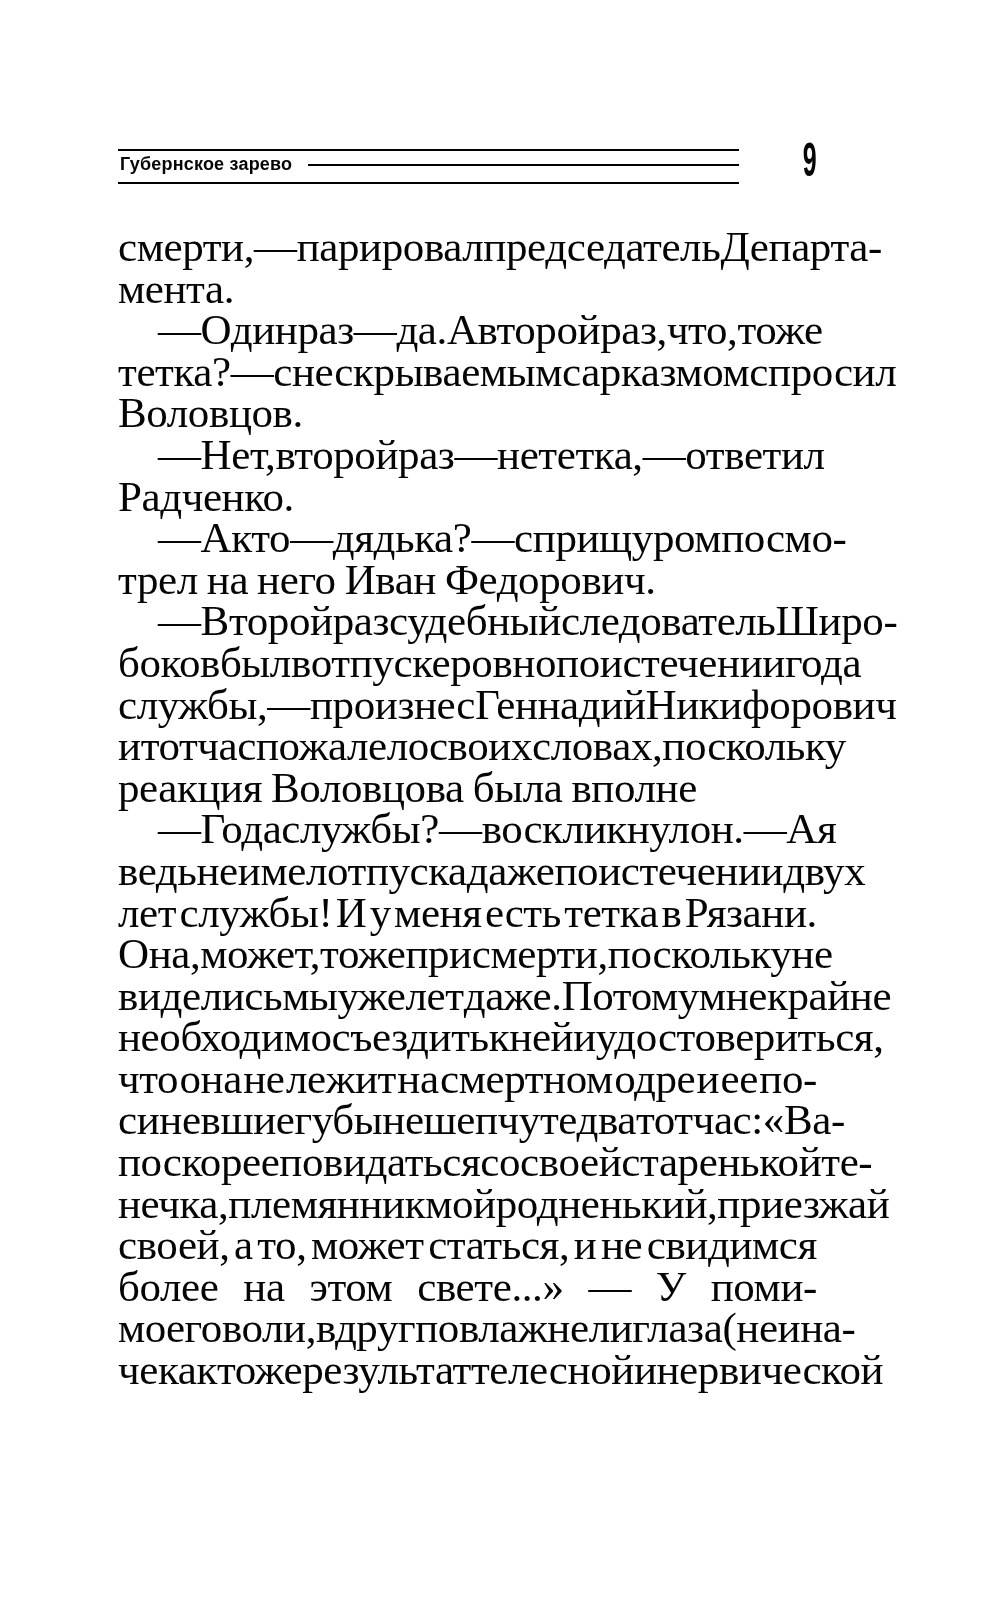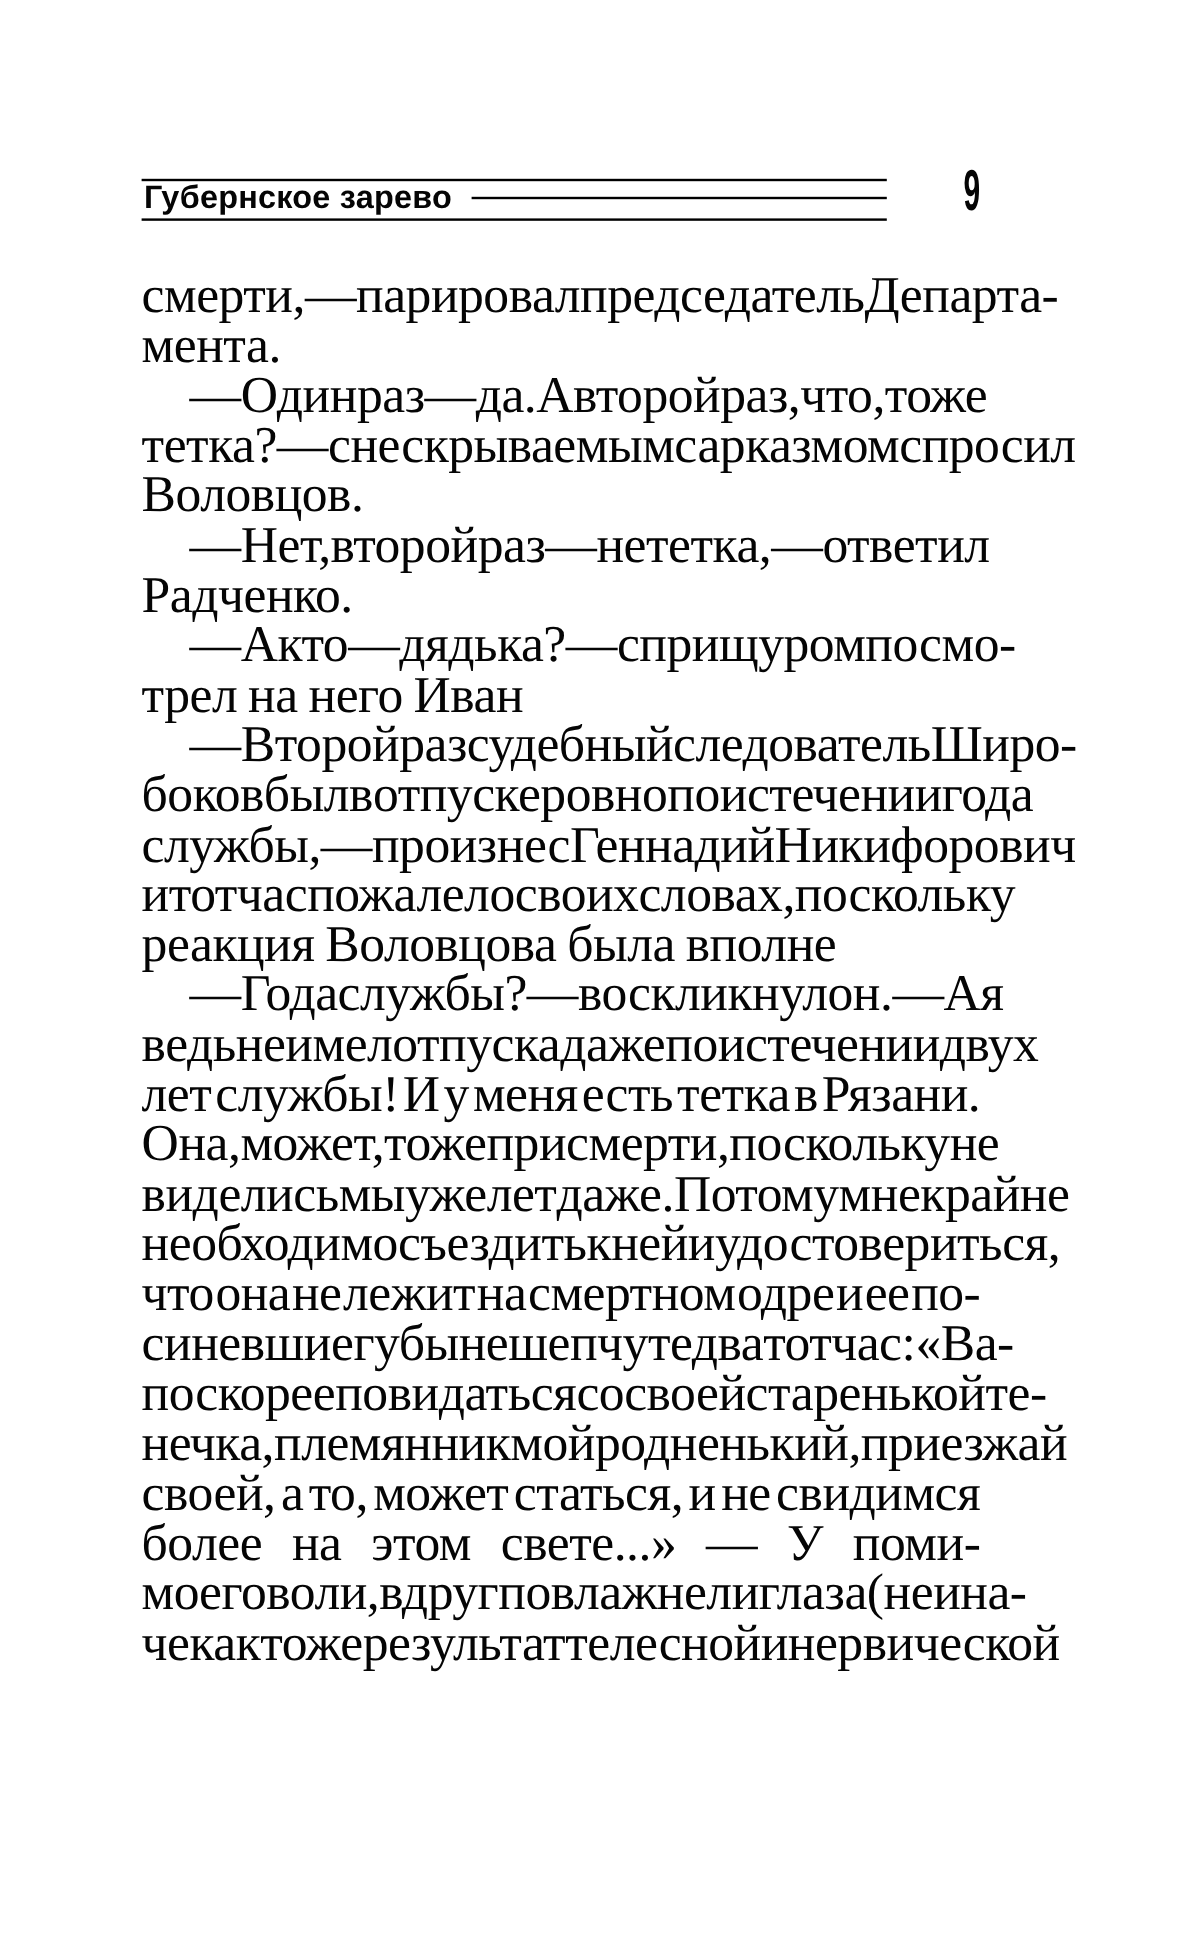--- a/index.html
+++ b/index.html
@@ -25,21 +25,21 @@
     background: #000000;
   }
   .mid-row {
     display: flex;
     align-items: center;
     height: 31px;
   }
   .header-title {
     font-family: "Liberation Sans", sans-serif;
     font-weight: 700;
-    font-size: 27px;
+    font-size: 18px;
     letter-spacing: 0.2px;
     white-space: nowrap;
     position: relative;
     top: -2px;
     padding-left: 2px;
   }
   .mid-rule {
     flex: 1;
     height: 2px;
     background: #000000;
@@ -156,20 +156,21 @@
         <span class="w">—</span>
         <span class="w">с</span>
         <span class="w">прищуром</span>
         <span class="w">посмо-</span>
       </div>
       <div class="line noj">
         <span class="w">трел</span>
         <span class="w">на</span>
         <span class="w">него</span>
         <span class="w">Иван</span>
+        <span class="w">Федорович.</span>
       </div>
       <div class="line indent">
         <span class="w">—</span>
         <span class="w">Второй</span>
         <span class="w">раз</span>
         <span class="w">судебный</span>
         <span class="w">следователь</span>
         <span class="w">Широ-</span>
       </div>
       <div class="line">

